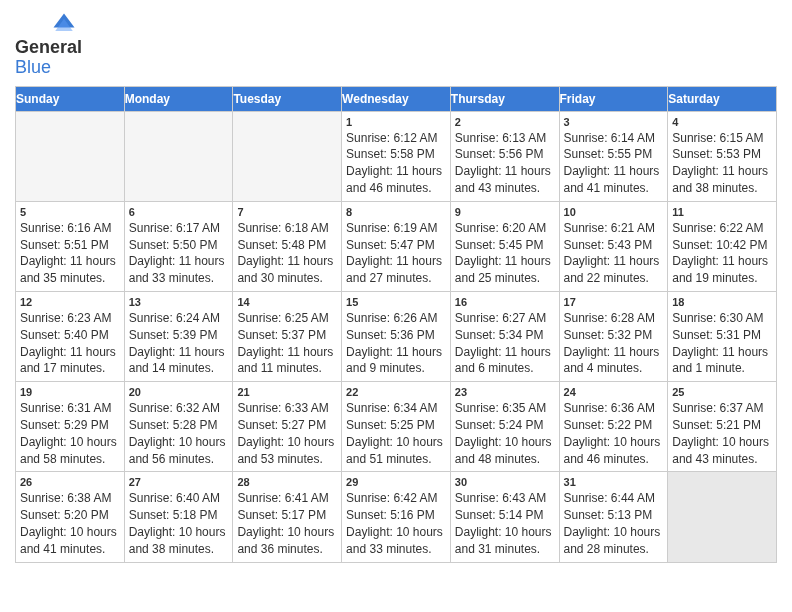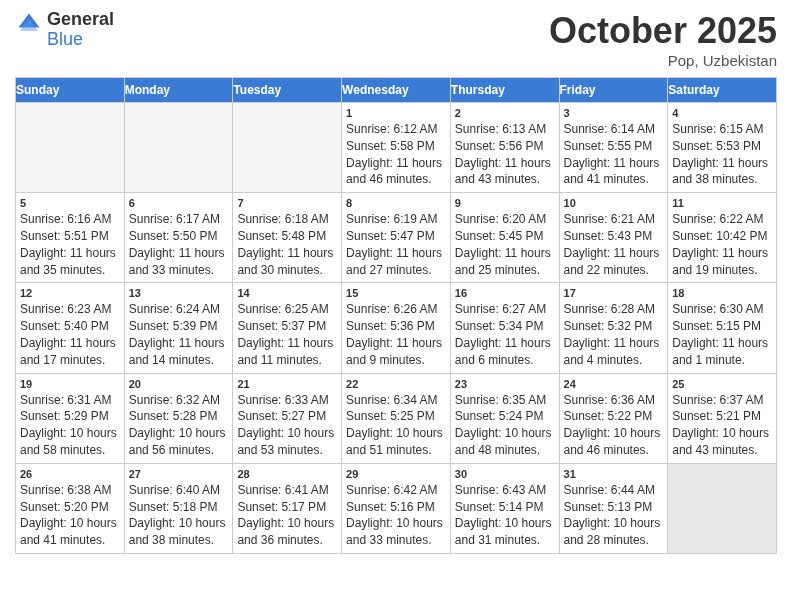--- a/index.html
+++ b/index.html
@@ -1,19 +1,19 @@
 <!DOCTYPE html>
 <html><head>
   <meta charset="utf-8">
   <style>
     * { box-sizing: border-box; margin: 0; padding: 0; }
     body { font-family: Arial, sans-serif; background: #fff; width: 792px; height: 612px; overflow: hidden; }
     .container { width: 792px; padding: 10px 15px; }
     .header { display: flex; justify-content: space-between; align-items: flex-start; margin-bottom: 8px; }
-    .logo { display: flex; align-items: flex-start; }
+    .logo { display: flex; align-items: flex-end; flex-direction: column; }
     .logo-text { display: flex; flex-direction: column; line-height: 1.1; }
     .logo-general { font-size: 18px; font-weight: bold; color: #333; }
     .logo-blue { font-size: 18px; font-weight: normal; color: #3a7bd5; }
     .logo-icon { width: 28px; height: 28px; margin-right: 4px; }
     .title-block { text-align: right; }
     .month-title { font-size: 36px; font-weight: bold; color: #333; }
     .location { font-size: 15px; color: #555; }
     table { width: 100%; border-collapse: collapse; table-layout: fixed; }
     th { background-color: #3a7bd5; color: #fff; font-size: 12px; font-weight: bold; padding: 5px 0; text-align: left; border: 1px solid #ccc; }
     td { border: 1px solid #ccc; vertical-align: top; padding: 4px; font-size: 9.5px; color: #333; height: 82px; background: #fff; }
@@ -30,24 +30,20 @@
     <div class="logo">
       <svg class="logo-icon" viewBox="0 0 32 32">
         <polygon points="16,4 28,20 4,20" fill="#3a7bd5"></polygon>
         <polygon points="16,10 26,24 6,24" fill="#5a9af5" opacity="0.5"></polygon>
       </svg>
       <div class="logo-text">
         <span class="logo-general">General</span>
         <span class="logo-blue">Blue</span>
       </div>
     </div>
-    <div class="title-block">
-      <div class="month-title">October 2025</div>
-      <div class="location">Pop, Uzbekistan</div>
-    </div>
   </div>
 
   <table>
     <thead>
       <tr>
       <th>Sunday</th>
           <th>Monday</th>
           <th>Tuesday</th>
           <th>Wednesday</th>
           <th>Thursday</th>
@@ -162,21 +158,21 @@
           </td>
           <td>
             <div class="day-num">17</div>
             <div class="day-info">Sunrise: 6:28 AM
 Sunset: 5:32 PM
 Daylight: 11 hours and 4 minutes.</div>
           </td>
           <td>
             <div class="day-num">18</div>
             <div class="day-info">Sunrise: 6:30 AM
-Sunset: 5:15 PM
+Sunset: 5:31 PM
 Daylight: 11 hours and 1 minute.</div>
           </td>
         </tr>
         <tr>
           <td>
             <div class="day-num">19</div>
             <div class="day-info">Sunrise: 6:31 AM
 Sunset: 5:29 PM
 Daylight: 10 hours and 58 minutes.</div>
           </td>

